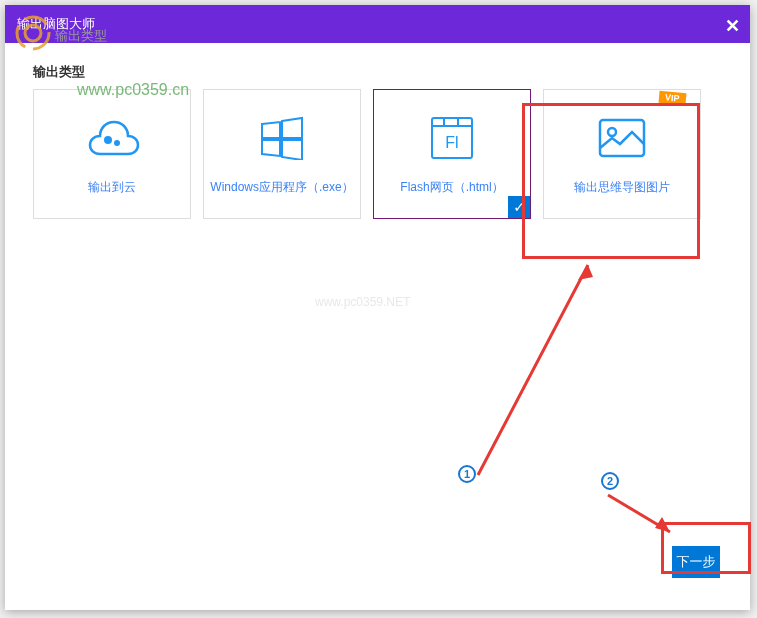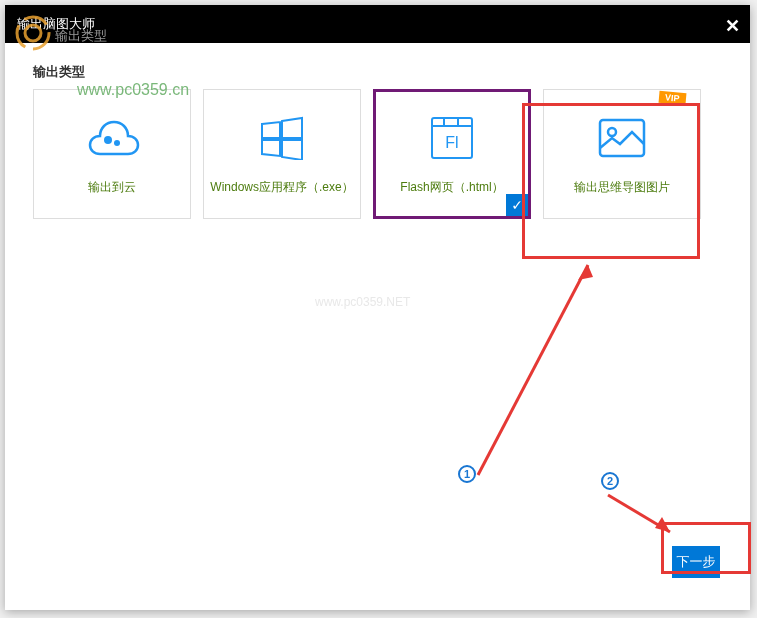--- a/index.html
+++ b/index.html
@@ -15,21 +15,21 @@
       position: absolute;
       left: 5px;
       top: 5px;
       width: 745px;
       height: 605px;
       background: white;
       box-shadow: 0 2px 10px rgba(0,0,0,0.3);
     }
     .title-bar {
       height: 38px;
-      background: #000000;
+      background: #6d28d9;
       color: white;
       display: flex;
       align-items: center;
       padding: 0 12px;
       font-size: 13px;
       position: relative;
     }
     .close-btn {
       position: absolute;
       right: 10px;
@@ -96,33 +96,33 @@
       border: 1px solid #ddd;
       display: flex;
       flex-direction: column;
       align-items: center;
       justify-content: center;
       cursor: pointer;
       position: relative;
       background: white;
     }
     .option-card.selected {
-      border: 3px solid #701a75;
+      border: 1px solid #701a75;
     }
     .option-icon {
       width: 60px;
       height: 50px;
       display: flex;
       align-items: center;
       justify-content: center;
       margin-bottom: 16px;
     }
     .option-label {
       font-size: 12px;
-      color: #4d7c0f;
+      color: #3b82f6;
     }
     .check-mark {
       position: absolute;
       bottom: 0;
       right: 0;
       width: 22px;
       height: 22px;
       background: #0078d7;
       color: white;
       display: flex;

